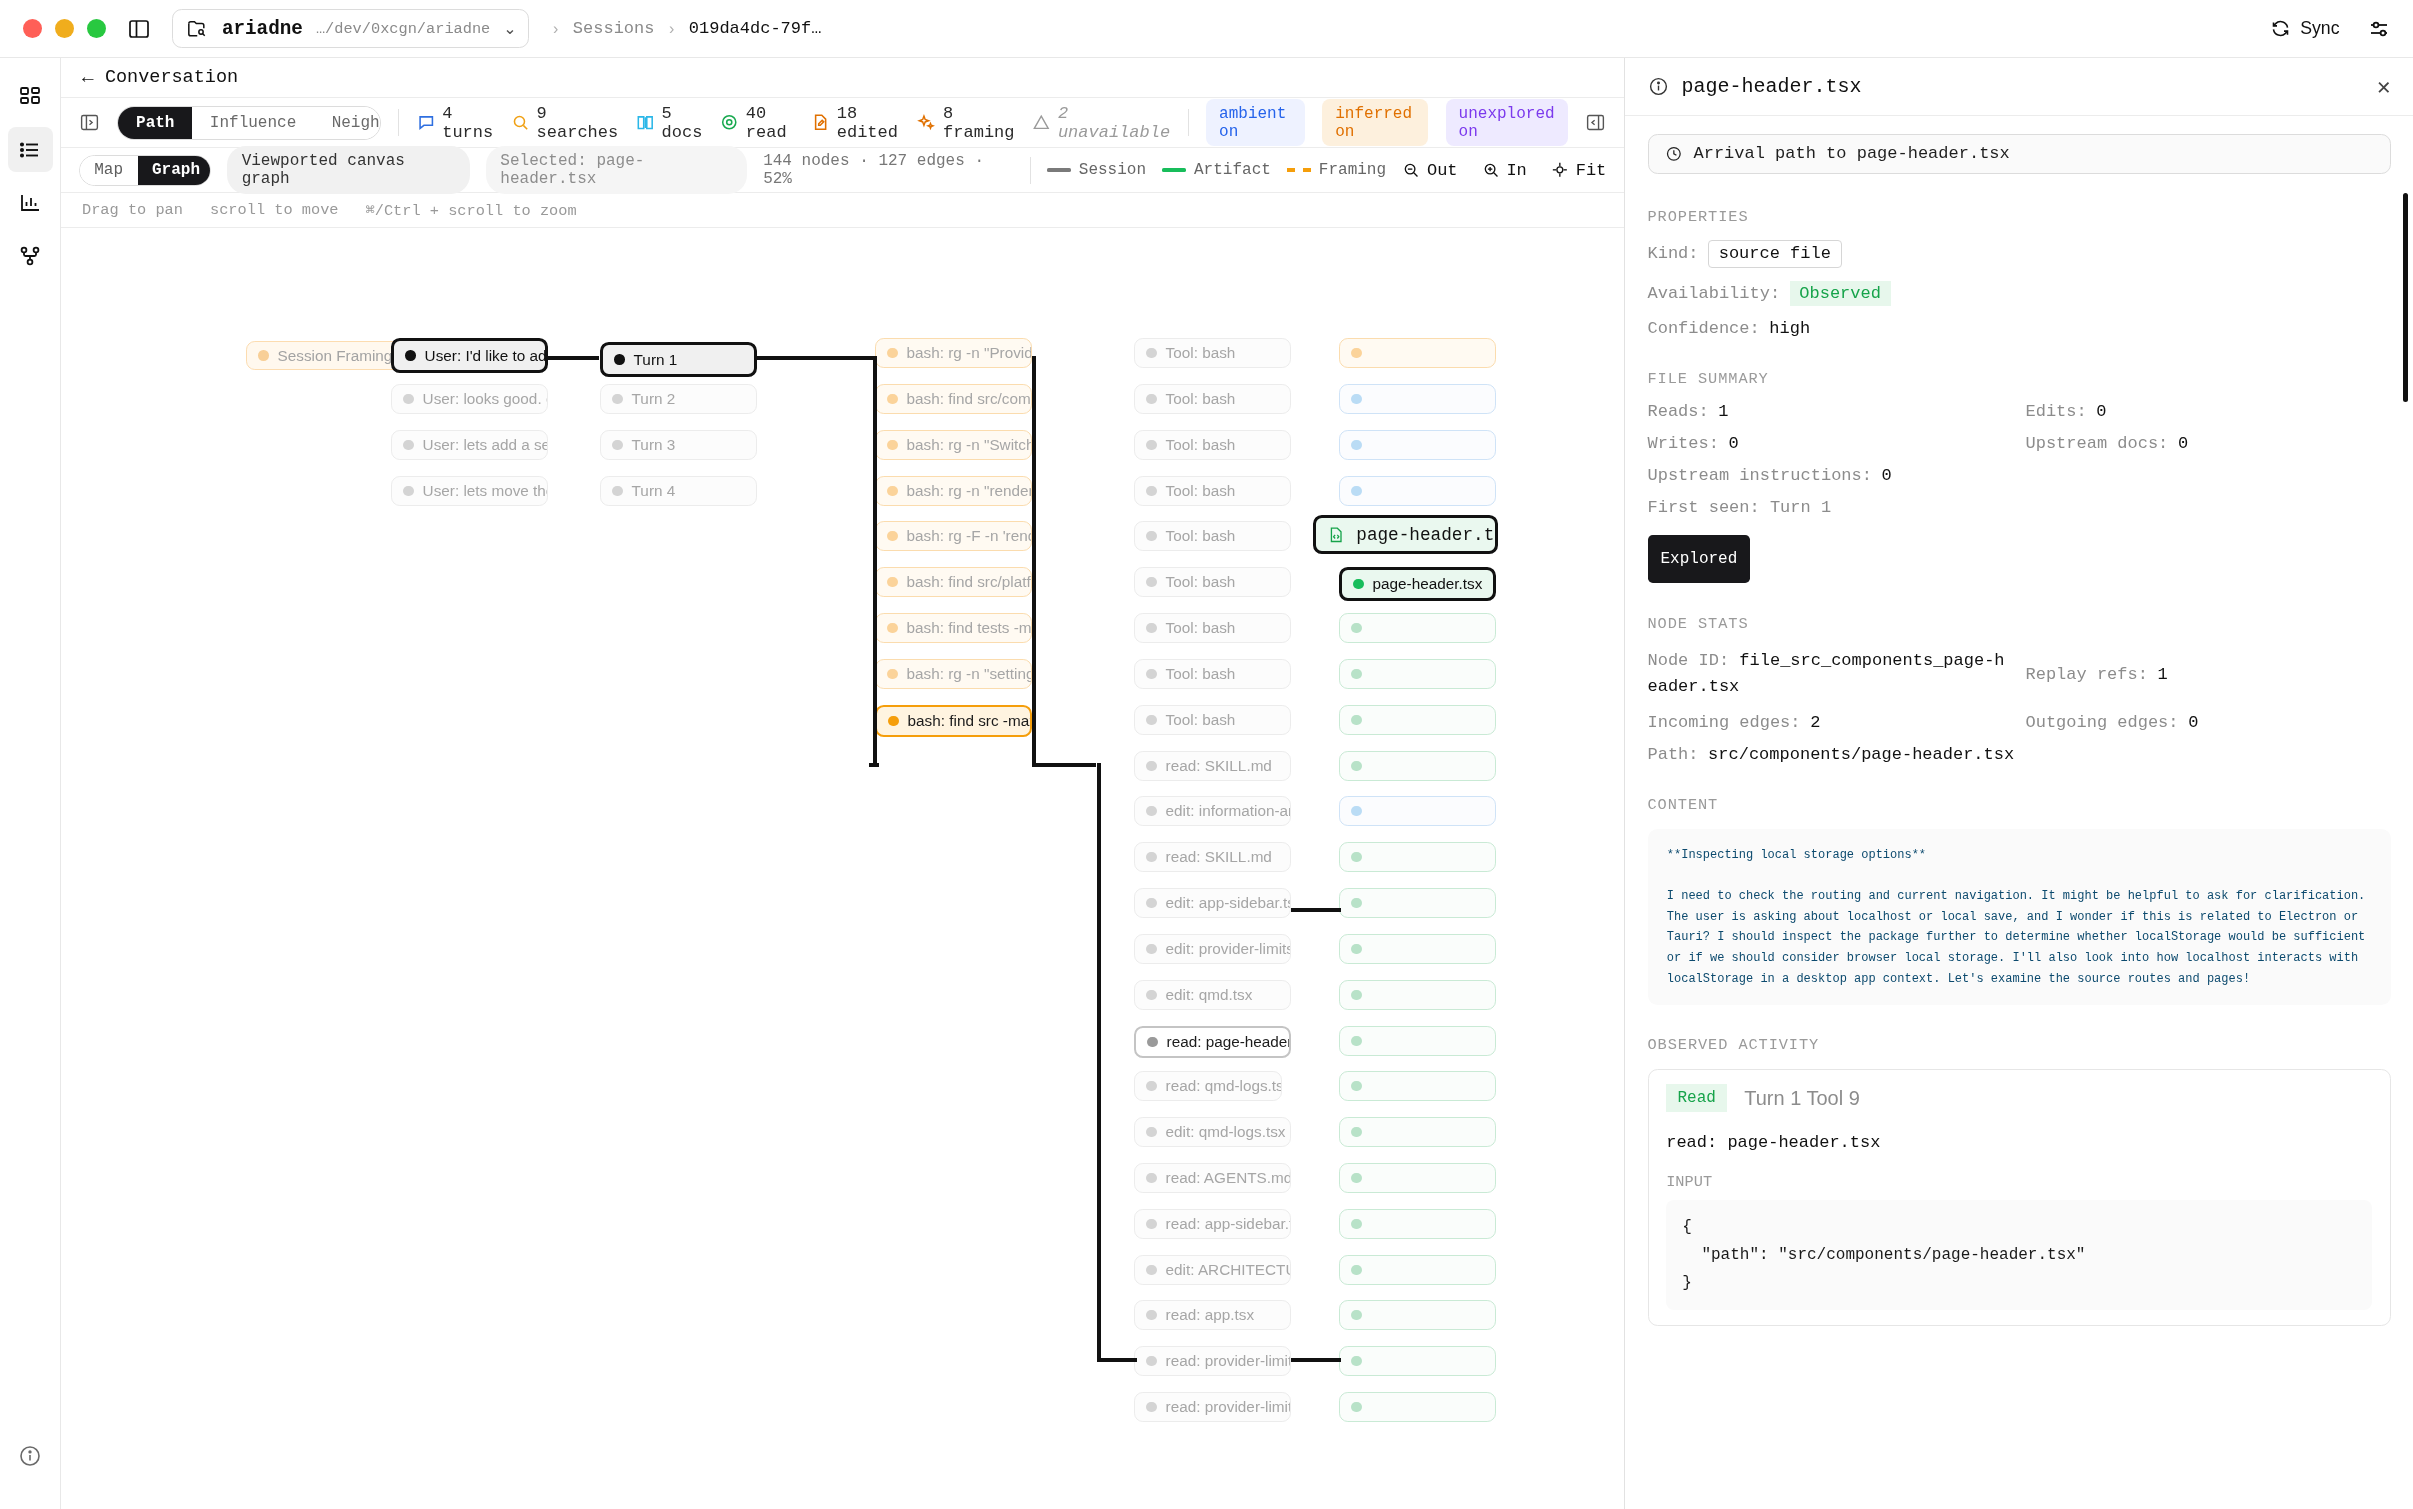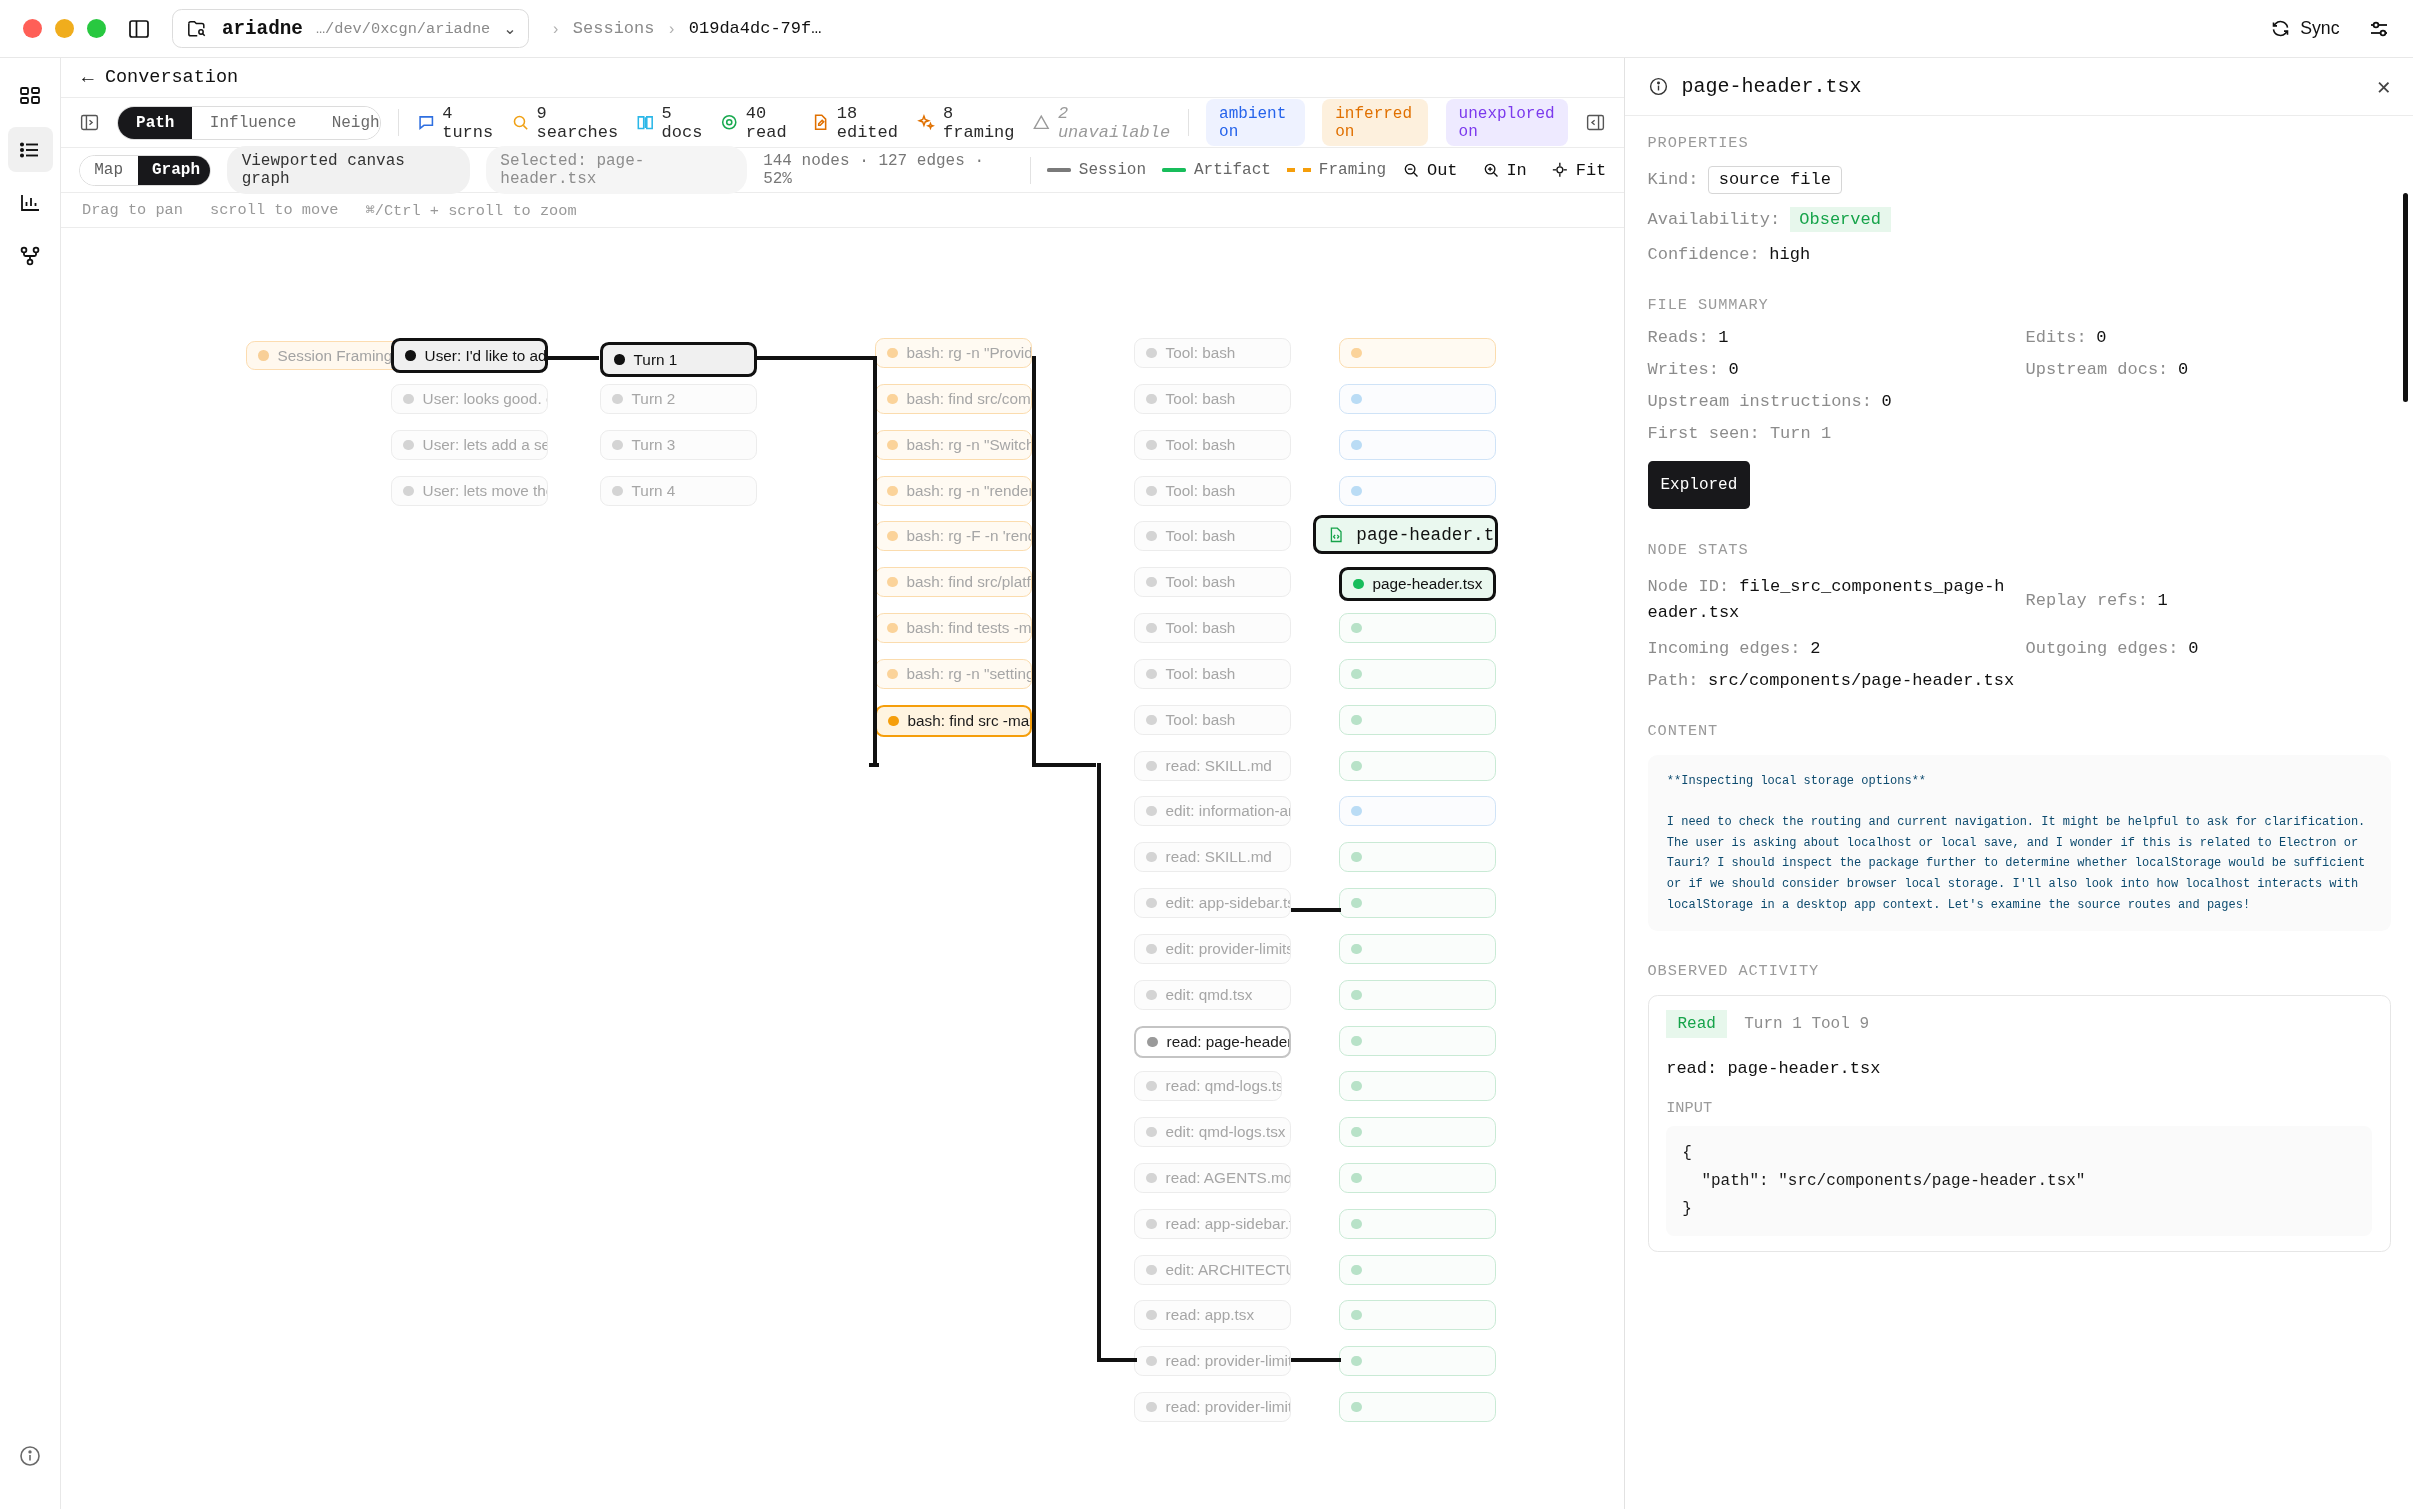--- a/index.html
+++ b/index.html
@@ -187,21 +187,21 @@
     padding: 15px 13px; border-radius: 4.8px; margin: 4.8px 0 32px 0;
   }
   .content-box {
     background: #fafafa; border-radius: 9.6px; padding: 16px 19.3px;
     font-family: "Liberation Mono", monospace; font-size: 12px; line-height: 1.72; color: #0c4a6e;
     white-space: pre-wrap; margin-bottom: 31px;
   }
   .act-card { border: 0.8px solid #e6e6e6; border-radius: 9.6px; padding: 14.5px 17.7px; }
   .act-top { display: flex; align-items: center; gap: 17px; margin-bottom: 21px; }
   .tag-read { background: #e7f7ec; color: #16a34a; font-family: "Liberation Mono", monospace; font-size: 16px; padding: 4.8px 11.3px; }
-  .act-meta { font-family: Liberation Mono, monospace; font-size: 16px; color: #8c8c8c; }
+  .act-meta { font-family: Liberation Sans, sans-serif; font-size: 20px; color: #8c8c8c; }
   .act-line { font-family: "Liberation Mono", monospace; font-size: 17px; color: #111; margin-bottom: 21px; }
   .act-sub { font-family: "Liberation Mono", monospace; font-size: 15.3px; color: #9a9a9a; margin-bottom: 9.6px; }
   .code-box {
     background: #fafafa; border-radius: 8px; padding: 13px 16px;
     font-family: "Liberation Mono", monospace; font-size: 16px; line-height: 1.75; color: #1a1a1a;
     white-space: pre;
   }
   .rp-scroll { position: absolute; right: 4.8px; top: 77px; width: 5.6px; height: 209px; background: #111; border-radius: 3.2px; }
   svg { display: block; }
 </style>
@@ -781,20 +781,29 @@
             <circle cx="12" cy="7.9" r="0.9" fill="#333"></circle>
         </svg>
       </span>
       <span class="rp-title">page-header.tsx</span>
       <span class="rp-close mono">✕</span>
     </div>
 
     <div class="rp-body">
       <div class="rp-scroll"></div>
 
+      <div class="arrival">
+        <span>
+          <svg width="17.7" height="17.7" viewBox="0 0 24 24" fill="none" stroke="#222" stroke-width="1.7">
+              <circle cx="12" cy="12" r="8.6"></circle>
+              <polyline points="12,7 12,12 15.5,14"></polyline>
+            </svg>
+        </span>
+        <span>Arrival path to page-header.tsx</span>
+      </div>
 
       <div class="sect-h">PROPERTIES</div>
       <div class="kv">
         <span>Kind:</span>
         <span class="box-val">source file</span>
       </div>
       <div class="kv">
         <span>Availability:</span>
         <span class="obs-val">Observed</span>
       </div>

